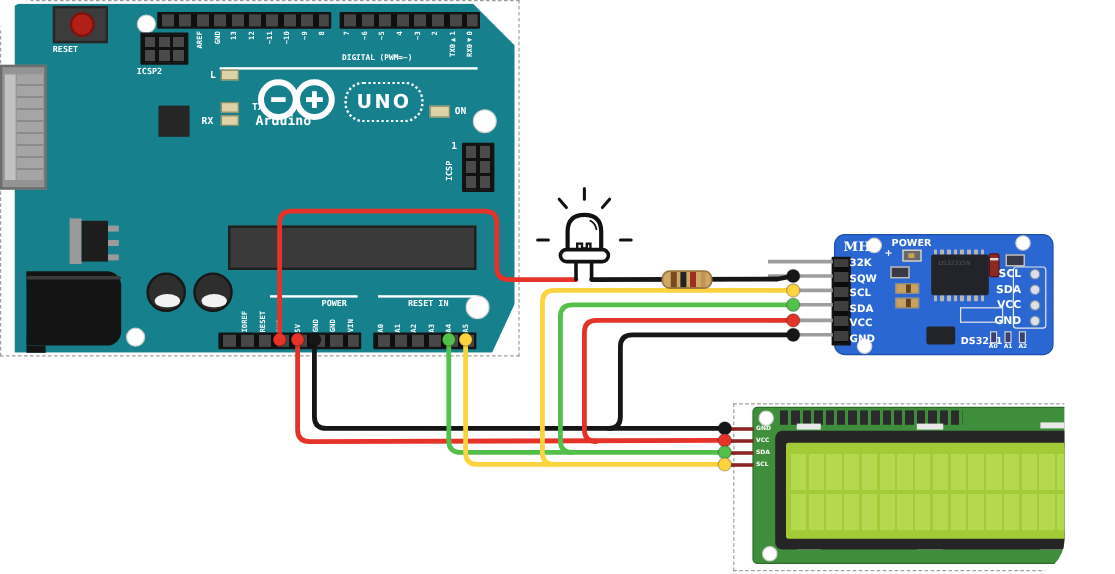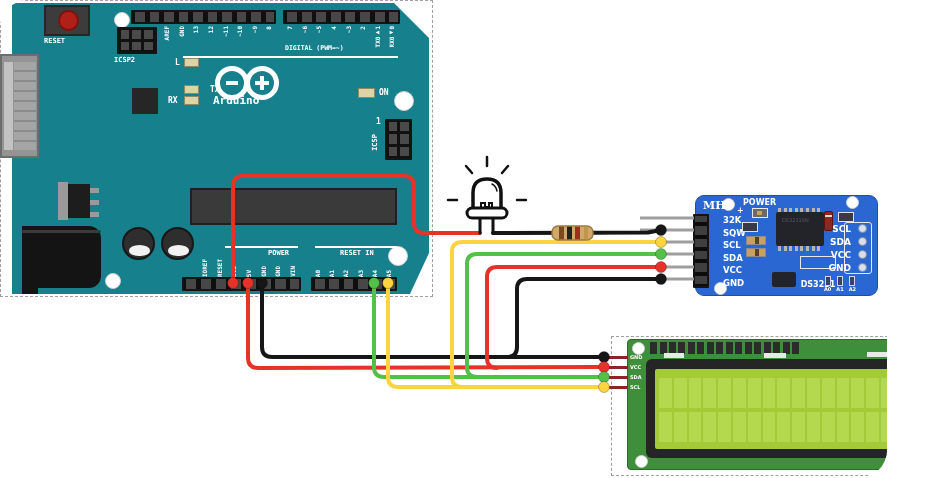--- a/index.html
+++ b/index.html
@@ -163,20 +163,23 @@
   <div class="ledrect" style="left:358px;top:88px;width:17px;height:10px;"></div>
   <div class="abs silk" style="left:379px;top:89px;font-size:8px;">ON</div>
 
   <div class="logo-circ" style="left:215px;top:66px;">
     <div class="abs" style="left:6px;top:10px;width:12px;height:4px;background:#fff;"></div>
   </div>
   <div class="logo-circ" style="left:245px;top:66px;">
     <div class="abs" style="left:5px;top:10px;width:14px;height:4px;background:#fff;"></div>
     <div class="abs" style="left:10px;top:5px;width:4px;height:14px;background:#fff;"></div>
   </div>
+  <div class="abs" style="left:287px;top:68px;width:62px;height:30px;border:2px dotted #fff;border-radius:16px;display:flex;align-items:center;justify-content:center;">
+    <span class="silk" style="font-size:16px;letter-spacing:2px;font-family:'DejaVu Sans',sans-serif;">UNO</span>
+  </div>
   <div class="abs silk" style="left:213px;top:95px;font-size:11px;font-family:'DejaVu Sans Mono',monospace;">Arduino™</div>
 
   <div class="abs silk" style="left:376px;top:118px;font-size:8px;">1</div>
   <div class="pinstrip" style="left:385px;top:119px;width:27px;height:41px;">
     <div class="cells" style="background-image:repeating-linear-gradient(0deg,#111 0 1.5px,transparent 1.5px 11px,#111 11px 12.5px),repeating-linear-gradient(90deg,#111 0 1.5px,#4a4a4a 1.5px 10px,#111 10px 11.5px);"></div>
   </div>
   <span class="vtext silk abs" style="left:372px;top:134px;font-size:7px;">ICSP</span>
 
   <div class="whiteline" style="left:225px;top:246px;width:73px;"></div>
   <div class="whiteline" style="left:315px;top:246px;width:82px;"></div>
@@ -238,21 +241,21 @@
 
   <div class="abs" style="left: 695px; top: 195px; width: 183px; height: 101px; border-radius: 9px; border: 1px solid rgb(28, 79, 168); box-sizing: border-box; background: rgb(42, 103, 211);">
     <div class="hole" style="left:26px;top:2px;width:13px;height:13px;"></div>
     <div class="hole" style="left:150px;top:0px;width:13px;height:13px;"></div>
     <div class="hole" style="left:18px;top:86px;width:13px;height:13px;"></div>
 
     <div class="pinstrip" style="left:-3px;top:18px;width:16px;height:74px;">
       <div class="cells" style="background-image:repeating-linear-gradient(0deg,#0c0c0c 0 2px,#3f3f3f 2px 10.3px,#0c0c0c 10.3px 12.3px);"></div>
     </div>
 
-    <div class="abs rtc-lbl-col" style="left:27px;top:19px;">
+    <div class="abs rtc-lbl-col" style="left:12px;top:19px;">
 
     <span>32K</span>
         <span>SQW</span>
         <span>SCL</span>
         <span>SDA</span>
         <span>VCC</span>
         <span>GND</span>
       </div>
     <div class="abs" style="left:7px;top:3px;color:#fff;font-weight:bold;font-size:11px;font-family:'DejaVu Serif',serif;">MH</div>
     <div class="abs" style="left:47px;top:2px;color:#fff;font-weight:bold;font-size:8px;">POWER</div>

